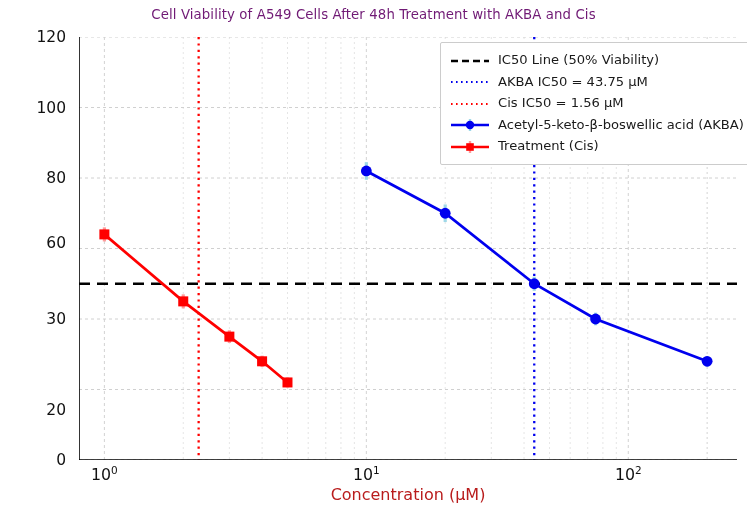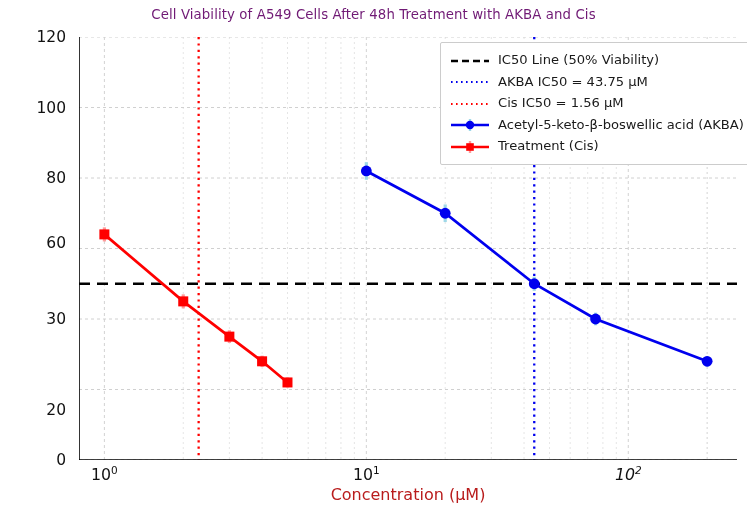--- a/index.html
+++ b/index.html
@@ -39,21 +39,21 @@
       <div class="ytick-txt" style="left: 2px; top: 107.5px;">100</div>
       <div class="ytick-txt" style="left: 2px; top: 178px;">80</div>
       <div class="ytick-txt" style="left: 2px; top: 243px;">60</div>
       <div class="ytick-txt" style="left: 2px; top: 319px;">30</div>
       <div class="ytick-txt" style="left: 2px; top: 410px;">20</div>
       <div class="ytick-txt" style="left: 2px; top: 460px;">0</div>
     </div>
   <div id="xtick-wrap">
       <div class="xtick-txt" style="left: 104.386px;">10<sup>0</sup></div>
       <div class="xtick-txt" style="left: 366.341px;">10<sup>1</sup></div>
-      <div class="xtick-txt" style="left: 628.296px; font-style: italic;">10<sup>2</sup></div>
+      <div class="xtick-txt" style="left: 628.296px;">10<sup>2</sup></div>
     </div>
 
   <div id="plot">
     <svg id="svgroot" width="658" height="423">
         <line x1="25.386046800537493" y1="0" x2="25.386046800537493" y2="423" stroke="#d0d0d0" stroke-width="1" stroke-dasharray="3,3" opacity="0.95"></line>
         <line x1="104.24231067964902" y1="0" x2="104.24231067964902" y2="423" stroke="#d0d0d0" stroke-width="0.8" stroke-dasharray="2,3" opacity="0.7"></line>
         <line x1="150.37026799590146" y1="0" x2="150.37026799590146" y2="423" stroke="#d0d0d0" stroke-width="0.8" stroke-dasharray="2,3" opacity="0.7"></line>
         <line x1="183.09857455876053" y1="0" x2="183.09857455876053" y2="423" stroke="#d0d0d0" stroke-width="0.8" stroke-dasharray="2,3" opacity="0.7"></line>
         <line x1="208.48462135929805" y1="0" x2="208.48462135929805" y2="423" stroke="#d0d0d0" stroke-width="0.8" stroke-dasharray="2,3" opacity="0.7"></line>
         <line x1="229.22653187501297" y1="0" x2="229.22653187501297" y2="423" stroke="#d0d0d0" stroke-width="0.8" stroke-dasharray="2,3" opacity="0.7"></line>

